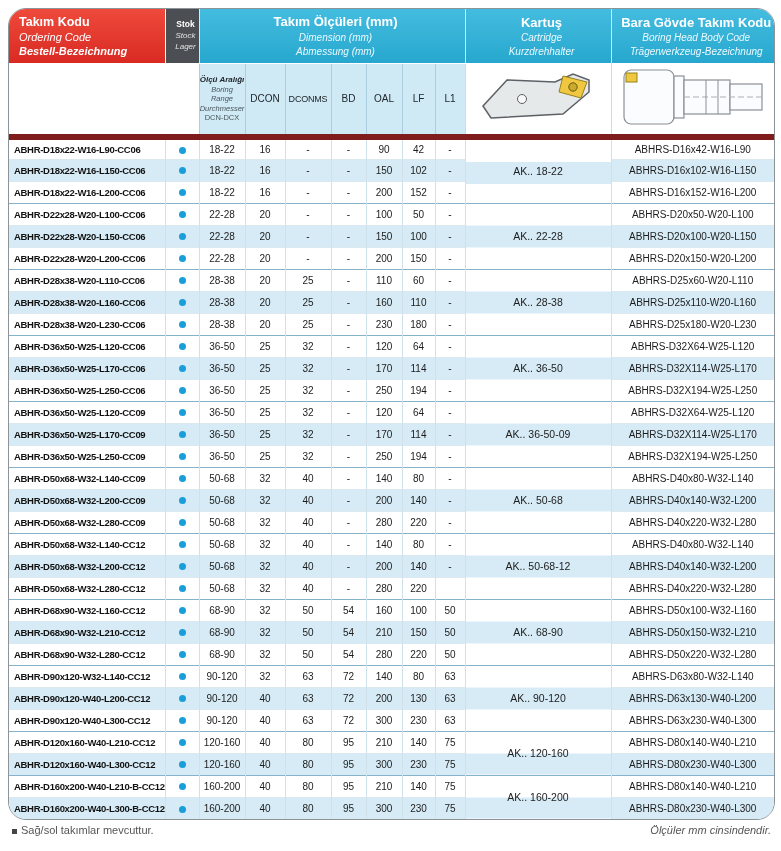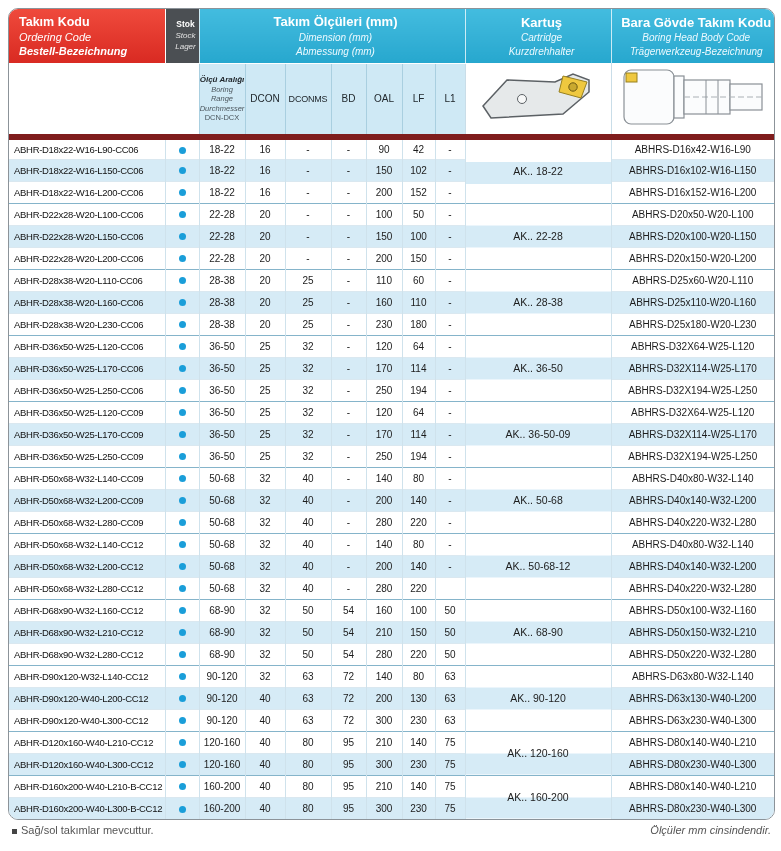--- a/index.html
+++ b/index.html
@@ -1,20 +1,20 @@
 <!DOCTYPE html>
 <html><head>
 <meta charset="utf-8">
 <style>
   * { margin:0; padding:0; box-sizing:border-box; }
   html,body { width:781px; height:851px; background:#ffffff; overflow:hidden;
               font-family:"Liberation Sans", sans-serif; position:relative; }
 
   .frame { position:absolute; left:8px; top:8px; width:767px;
-           border:1px solid #8c9399; border-radius:10px; overflow:hidden; background:#fff; }
+           border:1px solid #8c9399; border-radius:18px; overflow:hidden; background:#fff; }
 
   table { border-collapse:collapse; table-layout:fixed; width:765px; }
 
   
   .hA th { height:54px; vertical-align:middle; color:#fff;padding-left:7px; }
   th.red  { background:linear-gradient(180deg,#ef4a3c,#d92a22); text-align:left; padding-left:10px; }
   th.red .r1 { font-size:12.5px; font-weight:bold; line-height:1.3; }
   th.red .r2 { font-size:11px; font-style:italic; font-weight:normal; line-height:1.3; }
   th.red .r3 { font-size:11px; font-style:italic; font-weight:bold; line-height:1.3; }
   th.dark { background:#4b4f53; text-align:center; border-left:1px solid #fff; }
@@ -34,21 +34,21 @@
   td.range-sub div { line-height:1.25; }
   .rg1 { font-size:8px; font-weight:bold; font-style:italic; color:#22282d; }
   .rg2 { font-size:7.5px; font-style:italic; color:#4a555c; }
   .rg3 { font-size:7.5px; color:#4a555c; }
   td.img-cell { background:#fff; border-left:1px solid #c9dde8; }
 
   
   tbody td { height:22px; font-size:10px; color:#1c1c1c; text-align:center;
              white-space:nowrap; overflow:hidden; border-left:1px solid #cfe2ec; }
   tbody td.c-code { border-left:none; text-align:left; padding-left:5px;
-                    font-weight:normal; font-size:9.5px; letter-spacing:-0.3px; color:#111; }
+                    font-weight:bold; font-size:9.5px; letter-spacing:-0.3px; color:#111; }
   tr.rw td { background:#ffffff; }
   tr.rb td { background:#d6ebf6; }
   tbody tr td { border-top:1px solid rgba(148,190,211,.35); }
   tbody tr.group-start td { border-top:1px solid #85b4ca; }
   tbody tr:first-child td { border-top:none; }
   td.c-cart { background:repeating-linear-gradient(to bottom,#ffffff 0 22px,#d6ebf6 22px 44px) !important;
               font-size:10.5px; color:#1c1c1c; vertical-align:middle; }
   td.c-body { font-size:10px; }
   .dot { display:inline-block; width:7px; height:7px; border-radius:50%;
          background:#1a9ed9; vertical-align:middle; }

